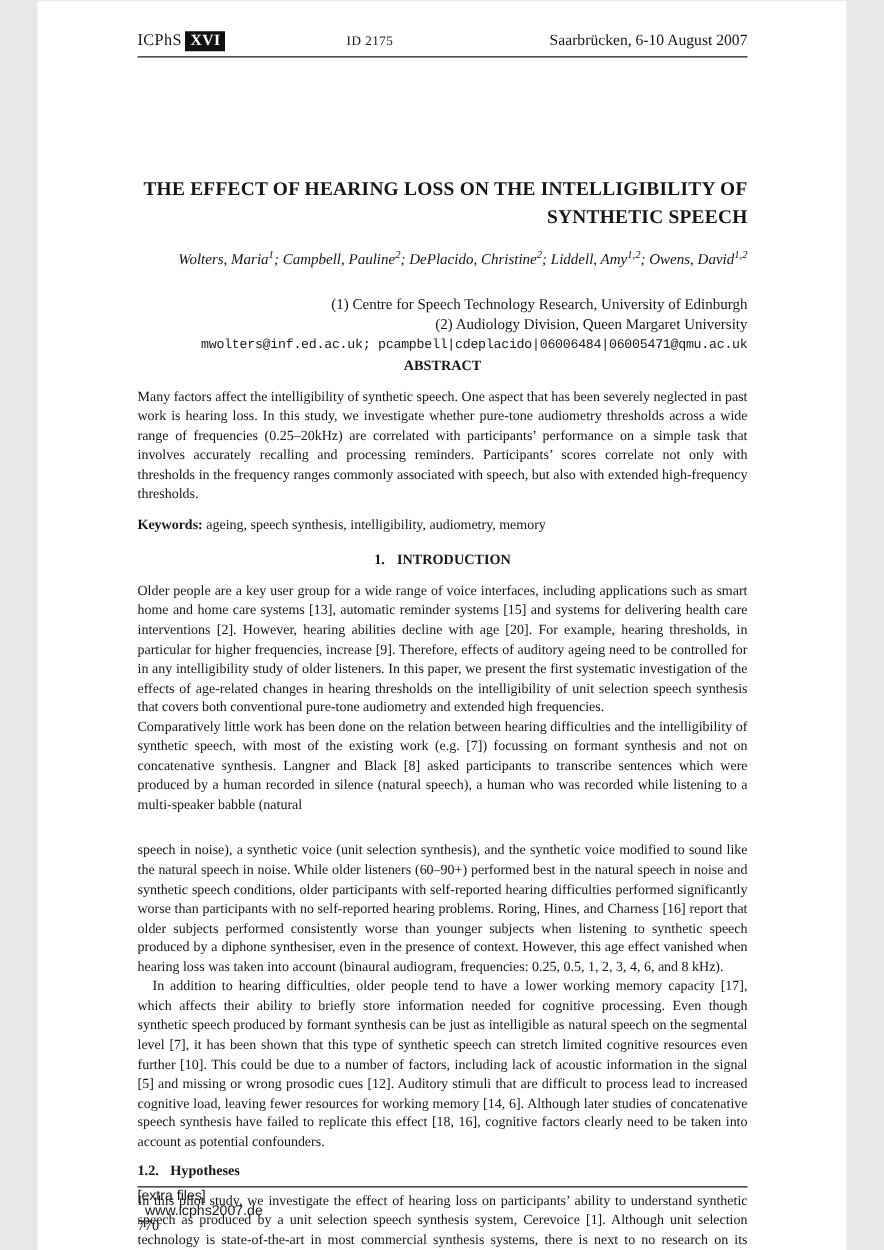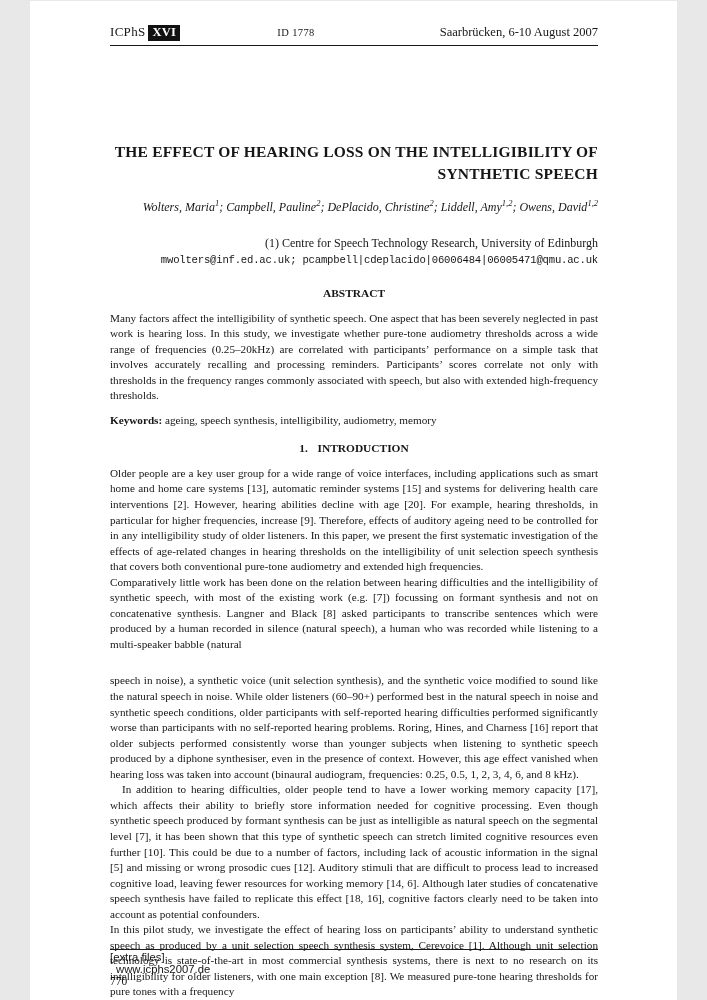--- a/index.html
+++ b/index.html
@@ -116,45 +116,47 @@
   }
   .footer .footer-center { transform: translateX(6px); }
 </style>
 </head>
 <body>
 
 <div class="page">
 
   <div class="header">
     <span class="logo"><span>ICPhS</span><span class="logo-badge">XVI</span></span>
-    <span class="paper-id">ID 1778</span>
+    <span class="paper-id">ID 2175</span>
     <span class="conf-info">Saarbrücken, 6-10 August 2007</span>
   </div>
 
   <div class="front">
     <div class="paper-title">THE EFFECT OF HEARING LOSS ON THE INTELLIGIBILITY OF SYNTHETIC SPEECH</div>
     <div class="authors"><span>Wolters, Maria</span><sup>1</sup>; <span>Campbell, Pauline</span><sup>2</sup>; <span>DePlacido, Christine</span><sup>2</sup>; <span>Liddell, Amy</span><sup>1,2</sup>; <span>Owens, David</span><sup>1,2</sup></div>
     <div class="affiliation">(1) Centre for Speech Technology Research, University of Edinburgh</div>
+    <div class="affiliation">(2) Audiology Division, Queen Margaret University</div>
     <div class="email-line">mwolters@inf.ed.ac.uk; pcampbell|cdeplacido|06006484|06005471@qmu.ac.uk</div>
   </div>
 
   <div class="columns">
 
     <div class="col">
       <div class="sec-heading">ABSTRACT</div>
       <p class="para">Many factors affect the intelligibility of synthetic speech. One aspect that has been severely neglected in past work is hearing loss. In this study, we investigate whether pure-tone audiometry thresholds across a wide range of frequencies (0.25–20kHz) are correlated with participants’ performance on a simple task that involves accurately recalling and processing reminders. Participants’ scores correlate not only with thresholds in the frequency ranges commonly associated with speech, but also with extended high-frequency thresholds.</p>
       <p class="para keywords-para"><span class="keywords-label">Keywords:</span><span> ageing, speech synthesis, intelligibility, audiometry, memory</span></p>
       <div class="sec-heading" style="margin-top:13px;"><span class="sec-num">1.</span><span>INTRODUCTION</span></div>
       <p class="para">Older people are a key user group for a wide range of voice interfaces, including applications such as smart home and home care systems [13], automatic reminder systems [15] and systems for delivering health care interventions [2]. However, hearing abilities decline with age [20]. For example, hearing thresholds, in particular for higher frequencies, increase [9]. Therefore, effects of auditory ageing need to be controlled for in any intelligibility study of older listeners. In this paper, we present the first systematic investigation of the effects of age-related changes in hearing thresholds on the intelligibility of unit selection speech synthesis that covers both conventional pure-tone audiometry and extended high frequencies.</p>
       <p class="para">Comparatively little work has been done on the relation between hearing difficulties and the intelligibility of synthetic speech, with most of the existing work (e.g. [7]) focussing on formant synthesis and not on concatenative synthesis. Langner and Black [8] asked participants to transcribe sentences which were produced by a human recorded in silence (natural speech), a human who was recorded while listening to a multi-speaker babble (natural</p>
     </div>
 
     <div class="col">
       <p class="para">speech in noise), a synthetic voice (unit selection synthesis), and the synthetic voice modified to sound like the natural speech in noise. While older listeners (60–90+) performed best in the natural speech in noise and synthetic speech conditions, older participants with self-reported hearing difficulties performed significantly worse than participants with no self-reported hearing problems. Roring, Hines, and Charness [16] report that older subjects performed consistently worse than younger subjects when listening to synthetic speech produced by a diphone synthesiser, even in the presence of context. However, this age effect vanished when hearing loss was taken into account (binaural audiogram, frequencies: 0.25, 0.5, 1, 2, 3, 4, 6, and 8 kHz).</p>
       <p class="para indent">In addition to hearing difficulties, older people tend to have a lower working memory capacity [17], which affects their ability to briefly store information needed for cognitive processing. Even though synthetic speech produced by formant synthesis can be just as intelligible as natural speech on the segmental level [7], it has been shown that this type of synthetic speech can stretch limited cognitive resources even further [10]. This could be due to a number of factors, including lack of acoustic information in the signal [5] and missing or wrong prosodic cues [12]. Auditory stimuli that are difficult to process lead to increased cognitive load, leaving fewer resources for working memory [14, 6]. Although later studies of concatenative speech synthesis have failed to replicate this effect [18, 16], cognitive factors clearly need to be taken into account as potential confounders.</p>
+      <div class="subsec-heading"><span class="sec-num">1.2.</span><span>Hypotheses</span></div>
       <p class="para">In this pilot study, we investigate the effect of hearing loss on participants’ ability to understand synthetic speech as produced by a unit selection speech synthesis system, Cerevoice [1]. Although unit selection technology is state-of-the-art in most commercial synthesis systems, there is next to no research on its intelligibility for older listeners, with one main exception [8]. We measured pure-tone hearing thresholds for pure tones with a frequency</p>
     </div>
 
   </div>
 
   <div class="footer">
     <span class="footer-left">[extra files]</span>
     <span class="footer-center">www.icphs2007.de</span>
     <span class="page-number">770</span>
   </div>

